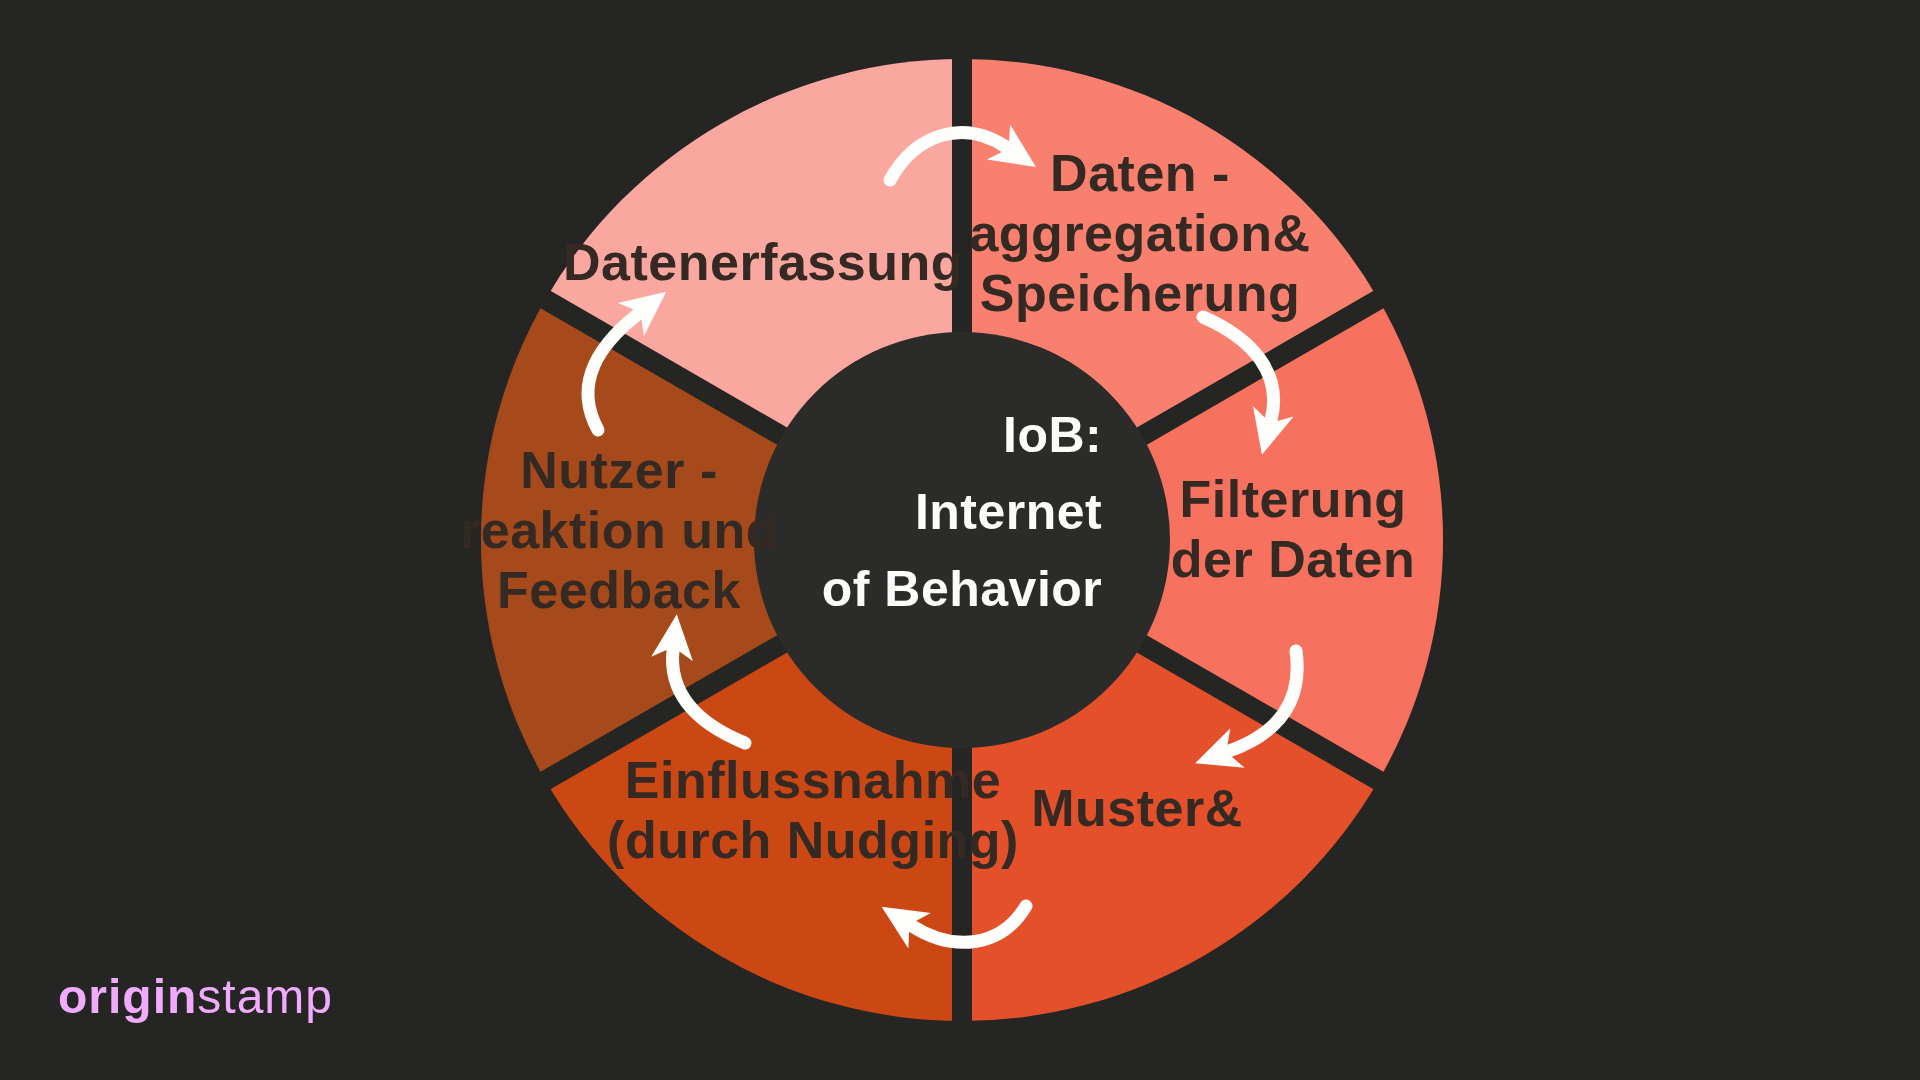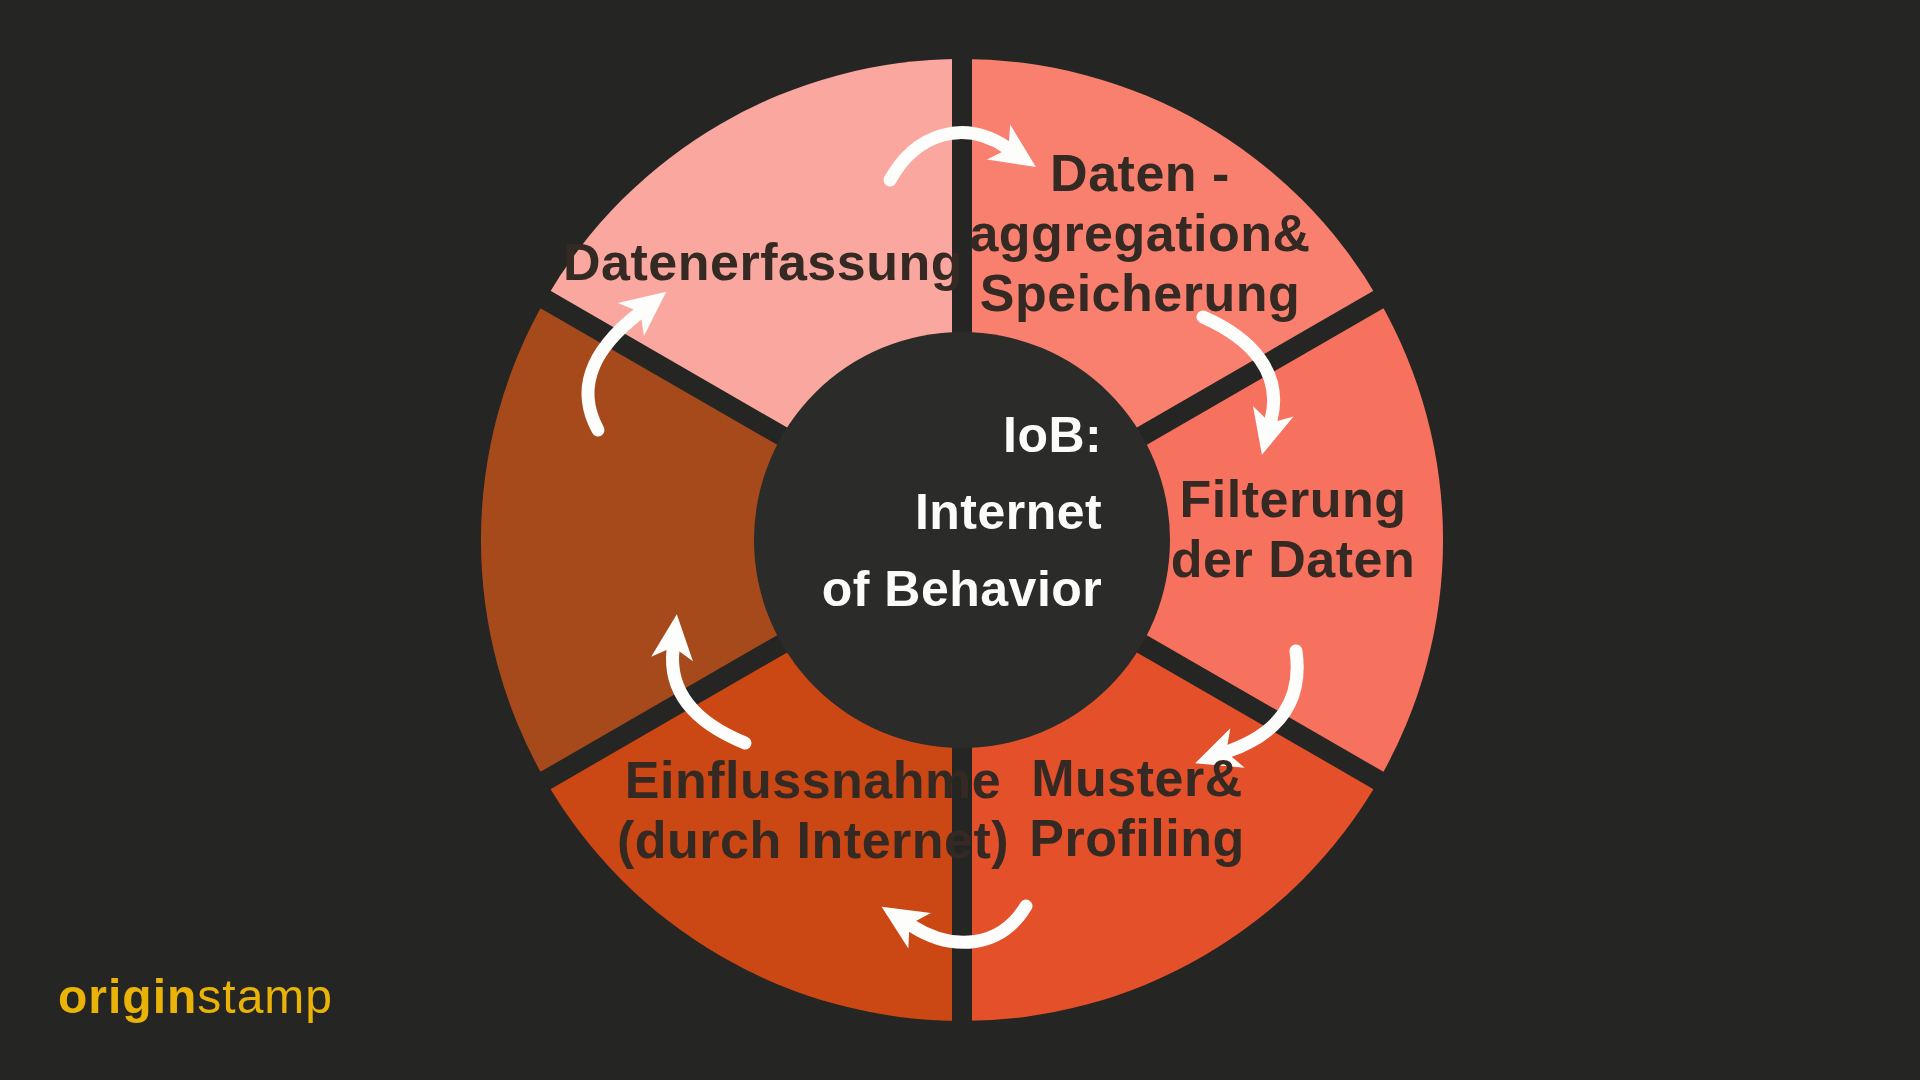--- a/index.html
+++ b/index.html
@@ -96,30 +96,34 @@
     <div>Speicherung</div>
   </div>
 
   <div class="seg-label" id="seg-label-2" style="left: 1293px; top: 529px; color: rgb(53, 42, 35);">
     <div>Filterung</div>
     <div>der Daten</div>
   </div>
 
   <div class="seg-label" id="seg-label-3" style="left: 1137px; top: 808px; color: rgb(53, 42, 35);">
     <div>Muster&amp;</div>
-    <div>Profiling</div>
   </div>
 
   <div class="seg-label" id="seg-label-4" style="left: 783px; top: 810px; color: rgb(53, 42, 35); margin-left: 30px;">
     <div>Einflussnahme</div>
-    <div>(durch Internet)</div>
+    <div>(durch Nudging)</div>
   </div>
 
+  <div class="seg-label" id="seg-label-5" style="left: 619px; top: 530px; color: rgb(53, 42, 35);">
+    <div>Nutzer -</div>
+    <div>reaktion und</div>
+    <div>Feedback</div>
+  </div>
 
   <div class="center-label" id="center-label" style="left: 962px; top: 512px; color: rgb(251, 251, 250);">
     <div>IoB:</div>
     <div>Internet</div>
     <div>of Behavior</div>
   </div>
 
-  <div class="logo" id="logo" style="color: #eab308;"><span class="logo-bold">origin</span><span class="logo-light">stamp</span></div>
+  <div class="logo" id="logo" style="color: #f0abfc;"><span class="logo-bold">origin</span><span class="logo-light">stamp</span></div>
 
 </div>
 
 </body></html>

